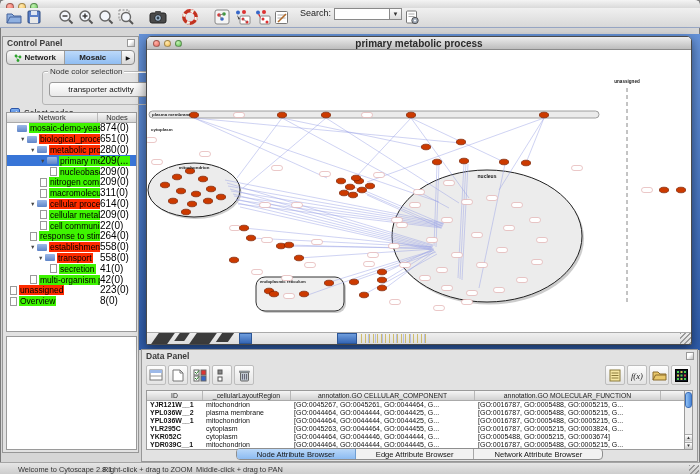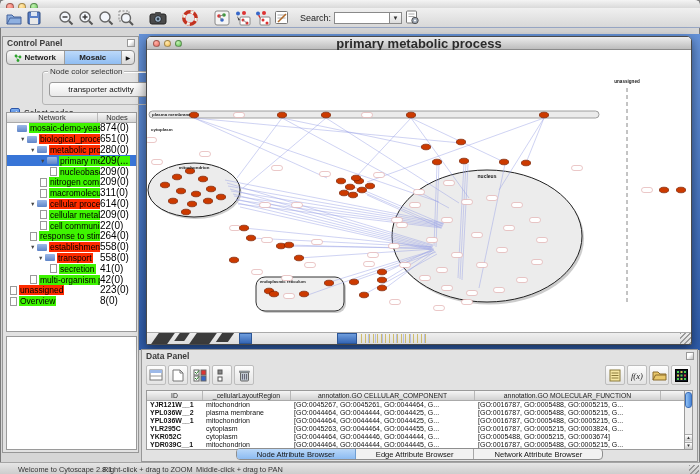--- a/index.html
+++ b/index.html
@@ -13,21 +13,21 @@
   .traffic { display:flex; gap:4px; margin-left:6px; }
   .tl { width:8px; height:8px; border-radius:50%; border:0.5px solid rgba(0,0,0,.35); }
   .tl.r { background:radial-gradient(circle at 35% 30%,#ffb3a8,#ec6a5e); }
   .tl.y { background:radial-gradient(circle at 35% 30%,#ffe9b0,#f5bf4f); }
   .tl.g { background:radial-gradient(circle at 35% 30%,#c2f2b0,#61c455); }
   .wtitle { position:absolute; left:0; right:0; text-align:center; font-size:10px; font-weight:bold; color:#2b2b2b; }
 
   
   .toolbar { position:absolute; top:8px; left:0; width:700px; height:20px;
     background:linear-gradient(#f0f0f0,#d8d8d8); border-bottom:1px solid #97a6c4;
-    display:flex; align-items:center; }
+    display:flex; align-items:flex-start; }
   .tbtn { width:20px; height:18px; display:inline-flex; align-items:center; justify-content:center; cursor:default; }
   .tgap { width:12px; }
   .slabel { font-size:9px; color:#222; margin:0 3px 0 8px; }
   .sfield { width:56px; height:12px; border:1px solid #8a8a8a; background:#fff; font-size:8px; padding:0 2px; }
   .sarw { width:12px; height:12px; border:1px solid #8a8a8a; border-left:none; background:linear-gradient(#fdfdfd,#dcdcdc); font-size:6px; color:#333; display:inline-flex; align-items:center; justify-content:center; }
 
   
   .desktop { position:absolute; left:139px; top:34px; width:561px; height:316px;
     background:linear-gradient(#6592d8,#2e5cab); }
 
@@ -61,21 +61,21 @@
   .tlab.green { background:#3ef400; }
   .tlab.red { background:#ff2b00; }
   .tcnt { position:absolute; left:93px; font-size:10px; color:#000; background:#fff; line-height:10px; padding-right:2px; }
   .trow.sel .tcnt.green { background:#3ef400; }
   .birdbox { position:absolute; top:299px; left:3px; width:131px; height:114px; background:#fff; border:1px solid #9a9a9a; }
 
   
   .nv { position:absolute; left:146px; top:36px; width:546px; height:309px; border:1px solid #4a4a4a; border-radius:5px 5px 2px 2px; box-shadow:0 4px 12px rgba(0,0,0,.5); background:#fff; }
   .nv-title { height:13px; background:linear-gradient(#ececec,#bdbdbd); border-bottom:1px solid #8a8a8a; border-radius:4px 4px 0 0; display:flex; align-items:center; position:relative; }
   .nv-title .tl { width:7px; height:7px; }
-  .nv-title .wtitle { font-size:13px; }
+  .nv-title .wtitle { font-size:10px; }
   .nv-canvas { position:relative; width:544px; height:282px; background:#fff; overflow:hidden; }
   .nv-bottom { position:relative; height:12px; background:linear-gradient(#efefef,#dcdcdc); border-top:1px solid #aaa; overflow:hidden; }
   .sm { position:absolute; top:0; height:11px; background:#1d1d1d; transform:skewX(-35deg); opacity:.85; }
   .bthumb { position:absolute; top:0; height:11px; background:linear-gradient(#6f9ede,#3566b4); border:1px solid #2b5596; }
   .scrib { position:absolute; top:1px; height:9px; background:repeating-linear-gradient(90deg,#c9b24e 0 1px,transparent 1px 4px),repeating-linear-gradient(90deg,#aab4e0 0 1px,transparent 1px 7px); opacity:.8; }
   .grip { position:absolute; right:0; top:0; width:11px; height:11px; background:repeating-linear-gradient(135deg,#9a9a9a 0 1px,transparent 1px 3.5px); }
 
   
   .dp { position:absolute; left:141px; top:349px; width:557px; height:113px; background:#e2e2e2; border:1px solid #979797; }
   .dp-title { position:absolute; top:1px; left:4px; font-size:8.5px; font-weight:bold; color:#3c3c3c; }

